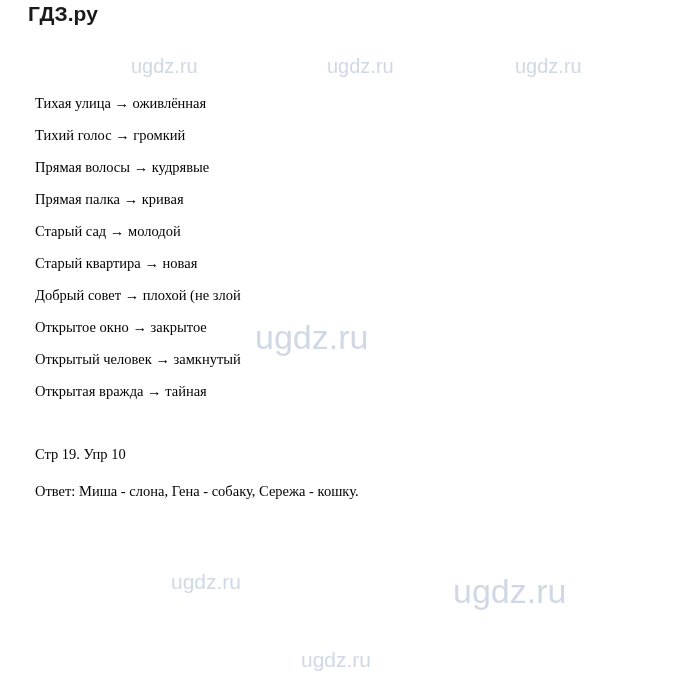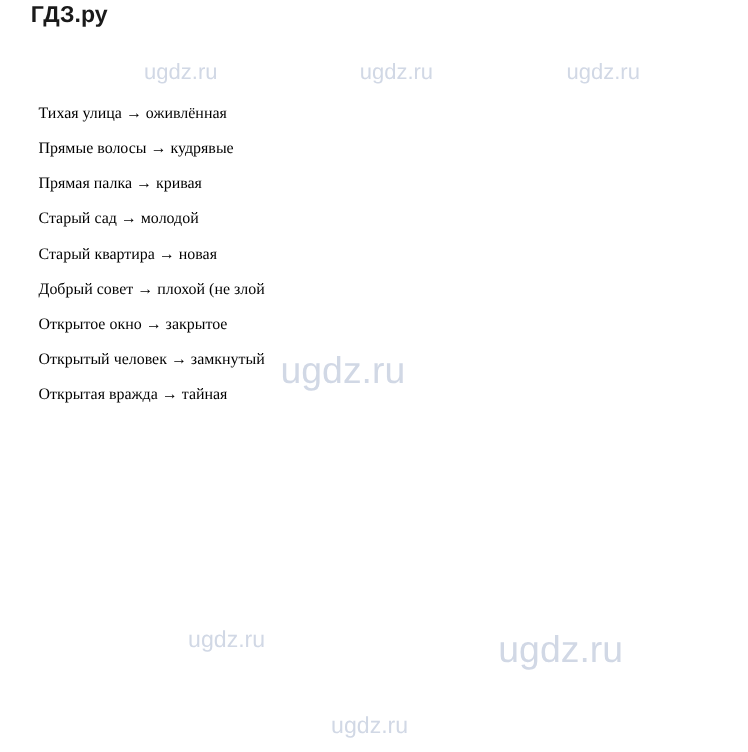--- a/index.html
+++ b/index.html
@@ -90,33 +90,41 @@
 
   <div class="content">
 
 
     <div class="gap-large"></div>
 
     <div>
       <div class="gap-tiny"></div>
       <ul class="pair-list">
         <li>Тихая улица → оживлённая</li>
-        <li>Прямые волосы → кудрявые</li>
+        <li>Тихий голос → громкий</li>
+        <li>Прямая волосы → кудрявые</li>
         <li>Прямая палка → кривая</li>
         <li>Старый сад → молодой</li>
         <li>Старый квартира → новая</li>
         <li>Добрый совет → плохой (не злой</li>
         <li>Открытое окно → закрытое</li>
         <li>Открытый человек → замкнутый</li>
         <li>Открытая вражда → тайная</li>
       </ul>
     </div>
 
     <div class="gap-mid"></div>
 
+    <div>
+      <p class="task-heading">Стр 19. Упр 10</p>
+      <div class="gap-tiny"></div>
+      <div class="answer-block">
+        <div class="line">Ответ: Миша - слона, Гена - собаку, Сережа - кошку.</div>
+      </div>
+    </div>
 
   </div>
 
   <div class="wm wm-1">ugdz.ru</div>
   <div class="wm wm-2">ugdz.ru</div>
   <div class="wm wm-3">ugdz.ru</div>
   <div class="wm wm-4">ugdz.ru</div>
   <div class="wm wm-5">ugdz.ru</div>
   <div class="wm wm-6">ugdz.ru</div>
   <div class="wm wm-7">ugdz.ru</div>

